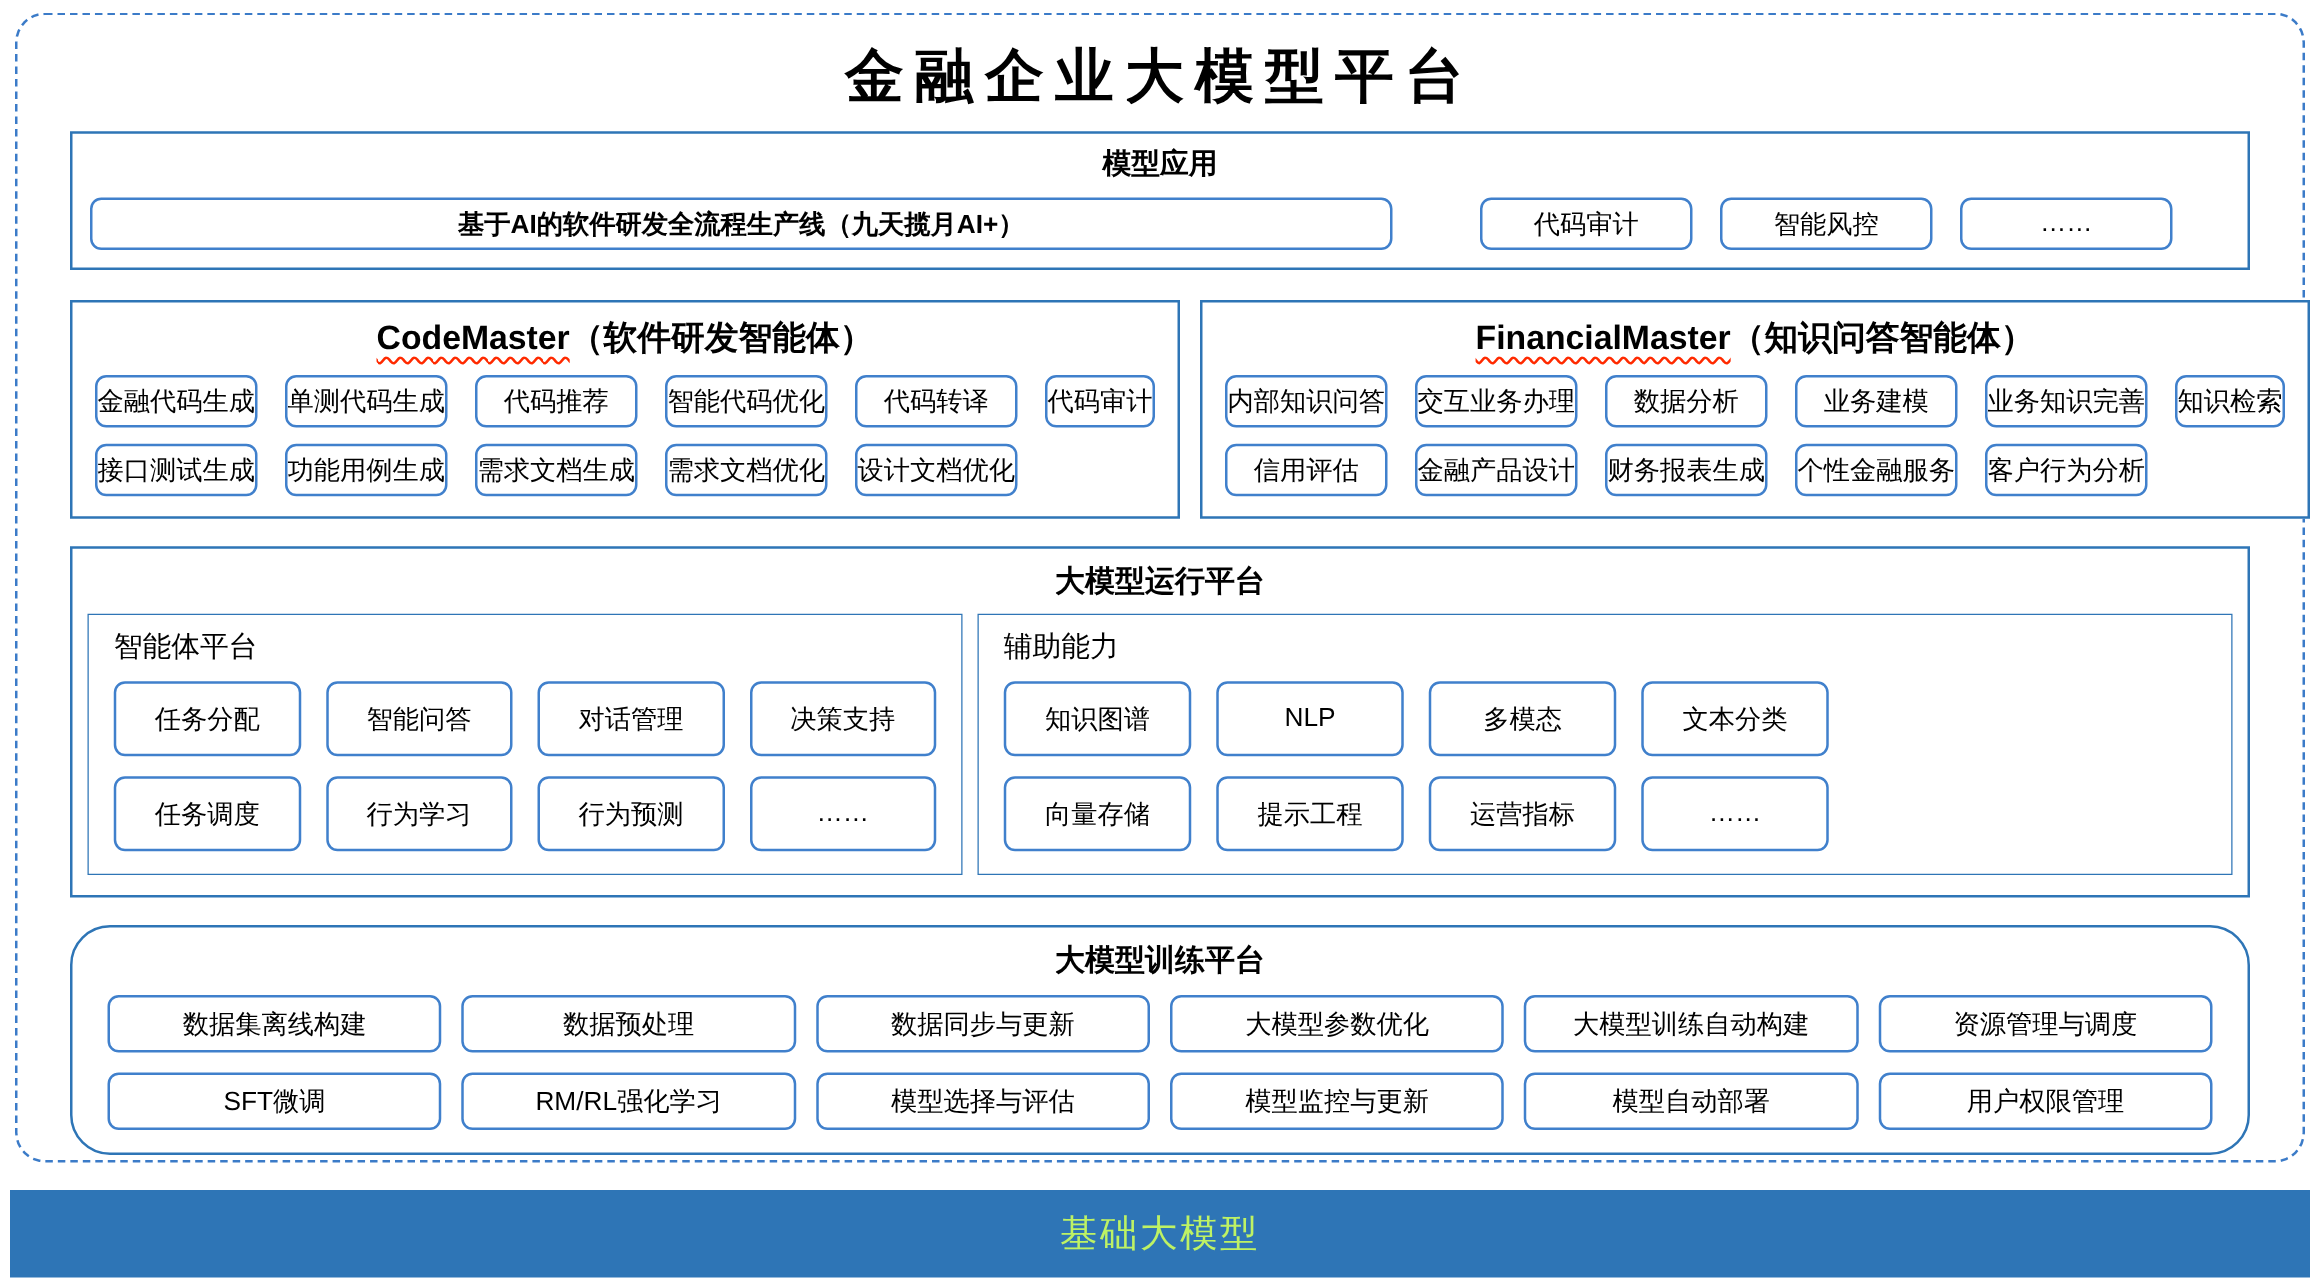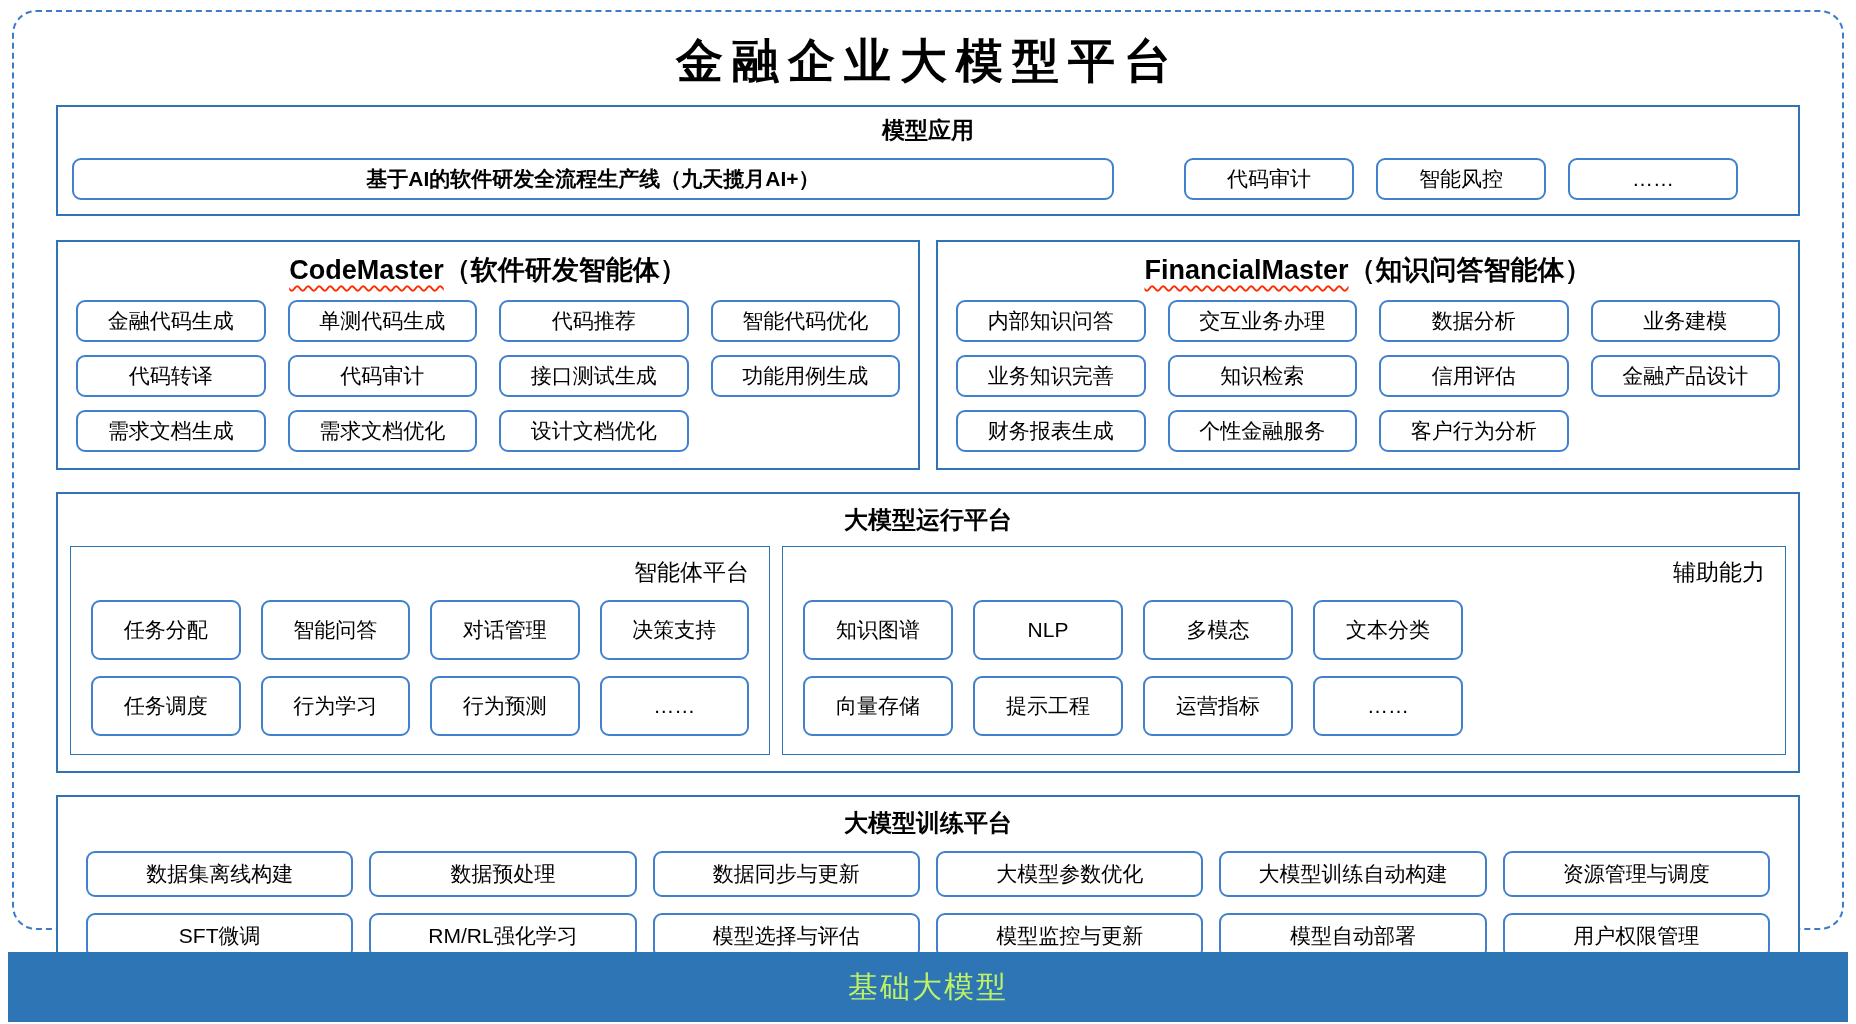--- a/index.html
+++ b/index.html
@@ -28,33 +28,33 @@
   
   .s1 { margin-top:12px; padding-bottom:14px; }
   .s1-row { display:flex; gap:22px; padding:12px 60px 0 14px; }
   .s1-big { flex:1; margin-right:48px; font-weight:700; }
   .s1-row .app-box { width:170px; flex:0 0 170px; }
   
   .agents-row { display:flex; gap:16px; margin:24px 42px 0; }
   .agent-panel { flex:1; border:2px solid #2e75b6; background:#fff; padding:8px 18px 16px; }
   .agent-header { text-align:center; font-size:27px; font-weight:700; margin:2px 0 12px; }
   .wavy { text-decoration-line:underline; text-decoration-style:wavy; text-decoration-color:#ff2a00; text-decoration-thickness:2px; text-underline-offset:6px; }
-  .agent-grid { display:grid; grid-template-columns:repeat(4,1fr); column-gap:22px; row-gap:13px; }
+  .agent-grid { display:grid; grid-template-columns:repeat(6,1fr); column-gap:22px; row-gap:13px; }
   
   .runtime { margin:22px 42px 0; padding:4px 12px 16px; }
   .runtime-row { display:flex; gap:12px; margin-top:10px; }
   .group { border:1.5px solid #2e75b6; background:#fff; padding:6px 20px 18px; }
   .group-agent { flex:0 0 700px; }
   .group-aux { flex:1; }
-  .group-header { text-align:right; font-size:23px; margin:4px 0 12px; font-weight:400; }
+  .group-header { text-align:left; font-size:23px; margin:4px 0 12px; font-weight:400; }
   .group-grid { display:grid; grid-template-columns:repeat(4,1fr); column-gap:20px; row-gap:16px; }
   .group-grid-fixed { display:grid; grid-template-columns:repeat(4,150px); column-gap:20px; row-gap:16px; }
   .group .box { height:60px; }
   
-  .training { margin:22px 42px 0; padding:4px 28px 18px; }
+  .training { margin:22px 42px 0; padding:4px 28px 18px;border-radius:32px; }
   .training-grid { display:grid; grid-template-columns:repeat(6,1fr); column-gap:16px; row-gap:16px; margin-top:12px; }
   .training-grid .box { height:46px; }
   .sec-header-lg { text-align:center; font-weight:700; font-size:24px; padding-top:6px; }
   
   .foundation-bar {
     position:absolute; left:8px; top:952px; width:1840px; height:70px;
     background:#2e75b6; color:#bef264; display:flex; align-items:center; justify-content:center;
     font-size:30px; letter-spacing:2px;
   }
 </style>

